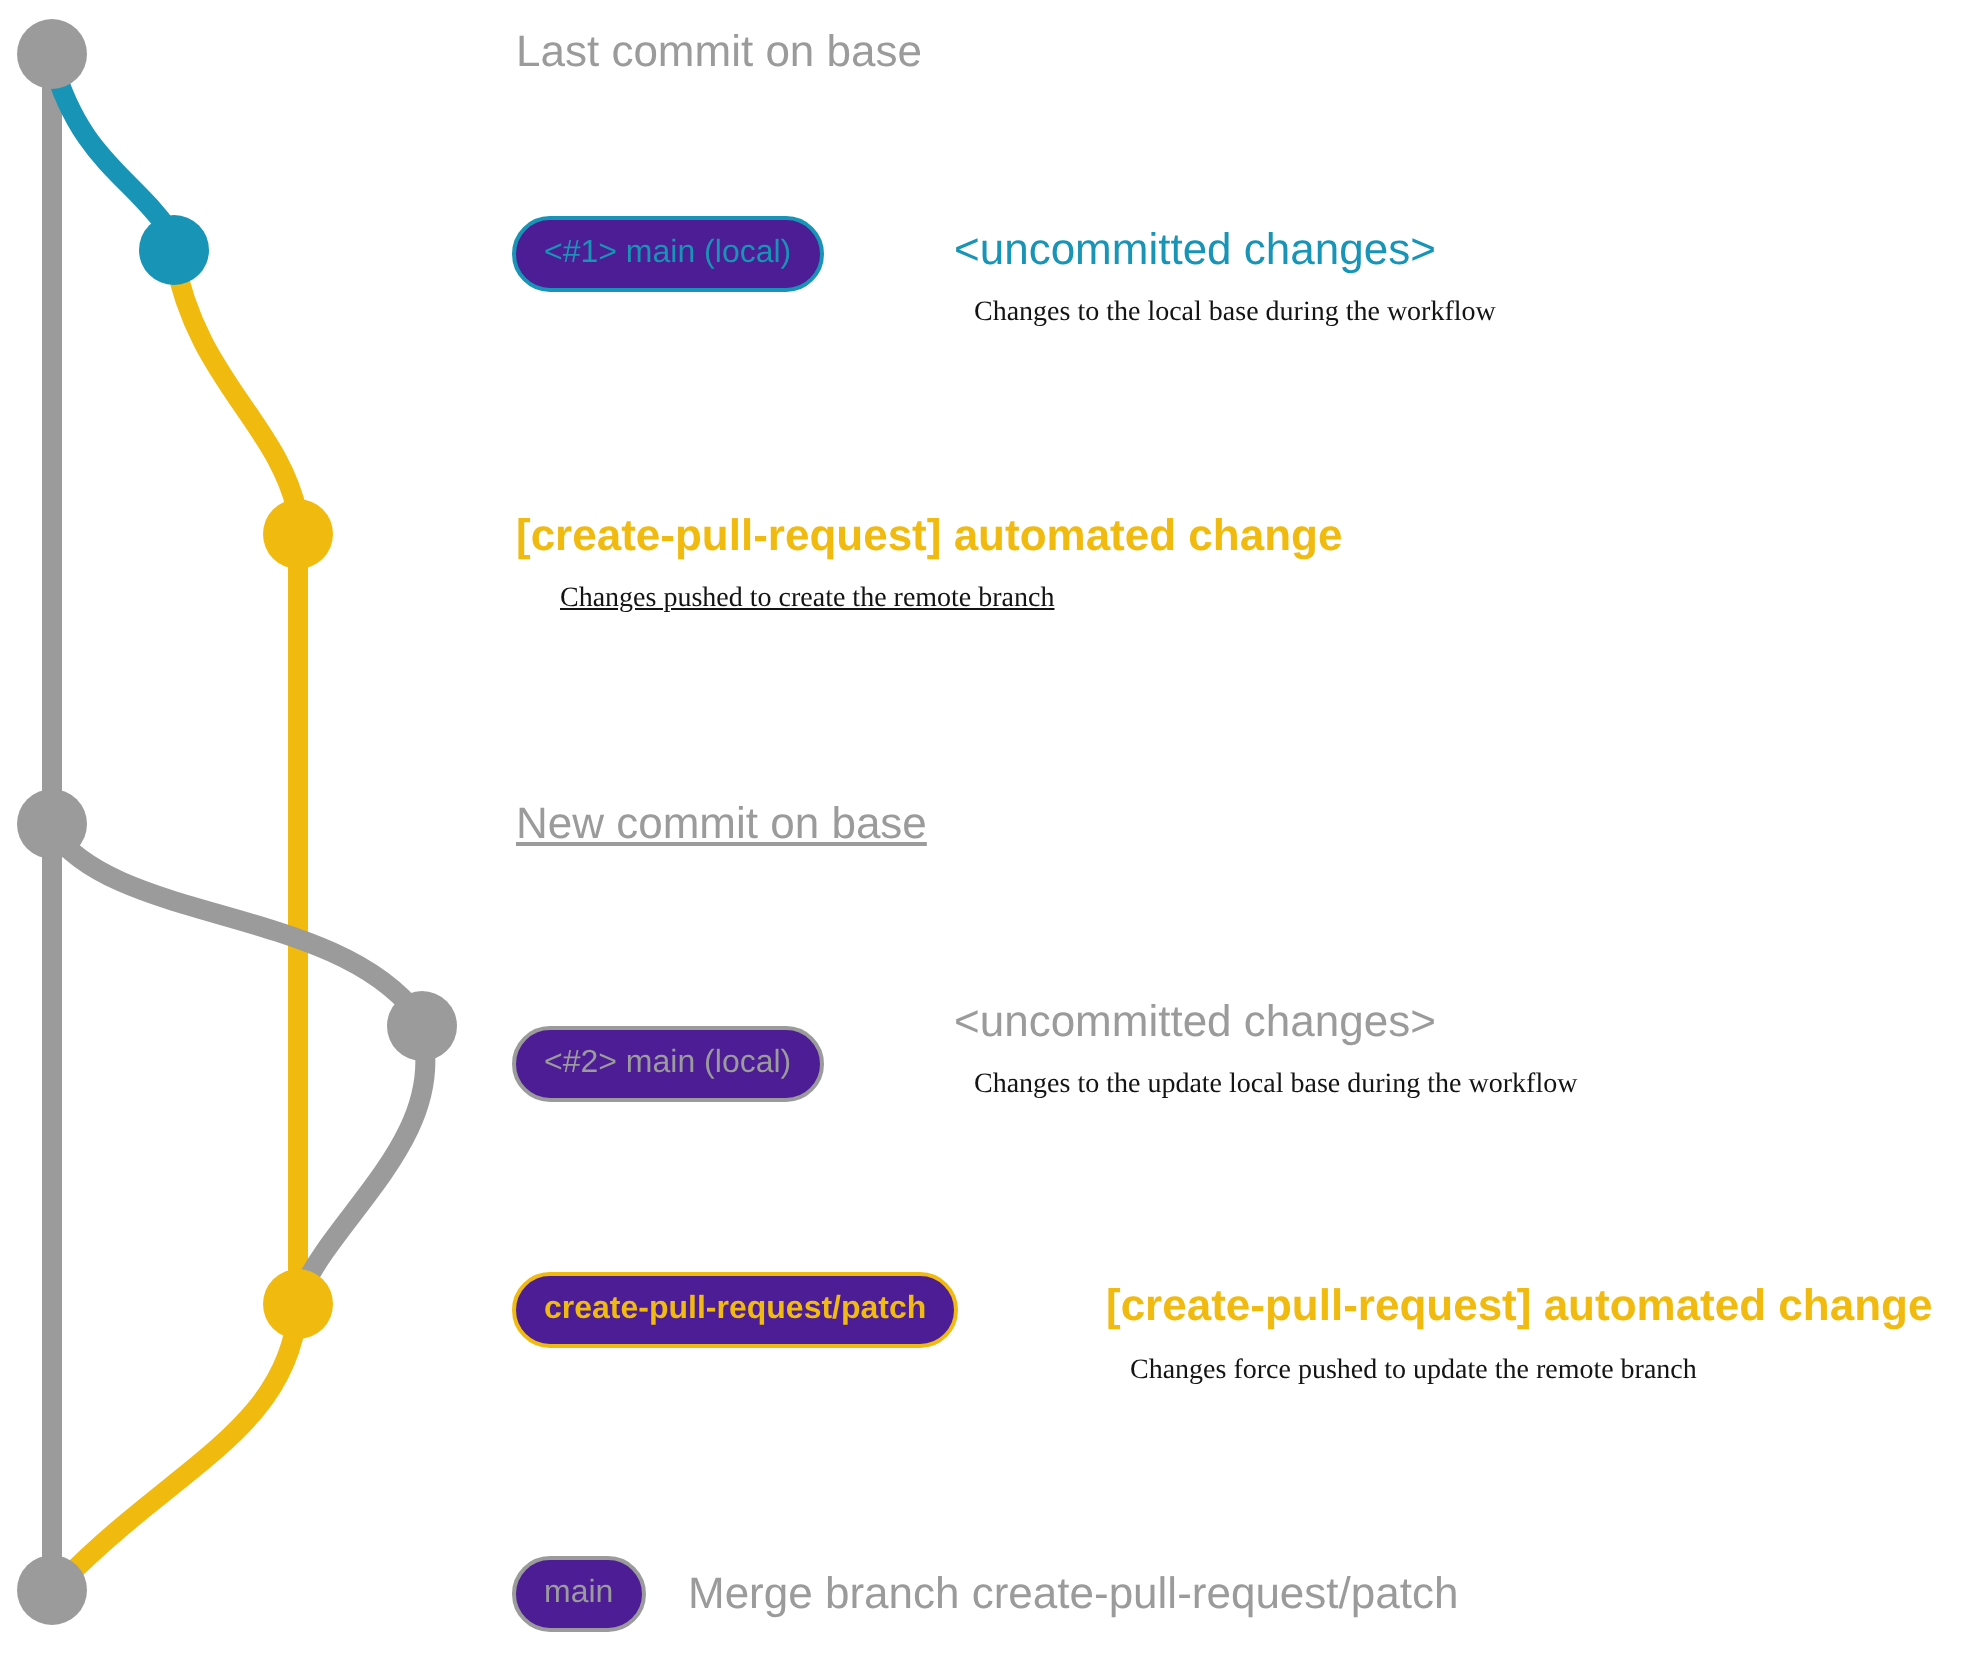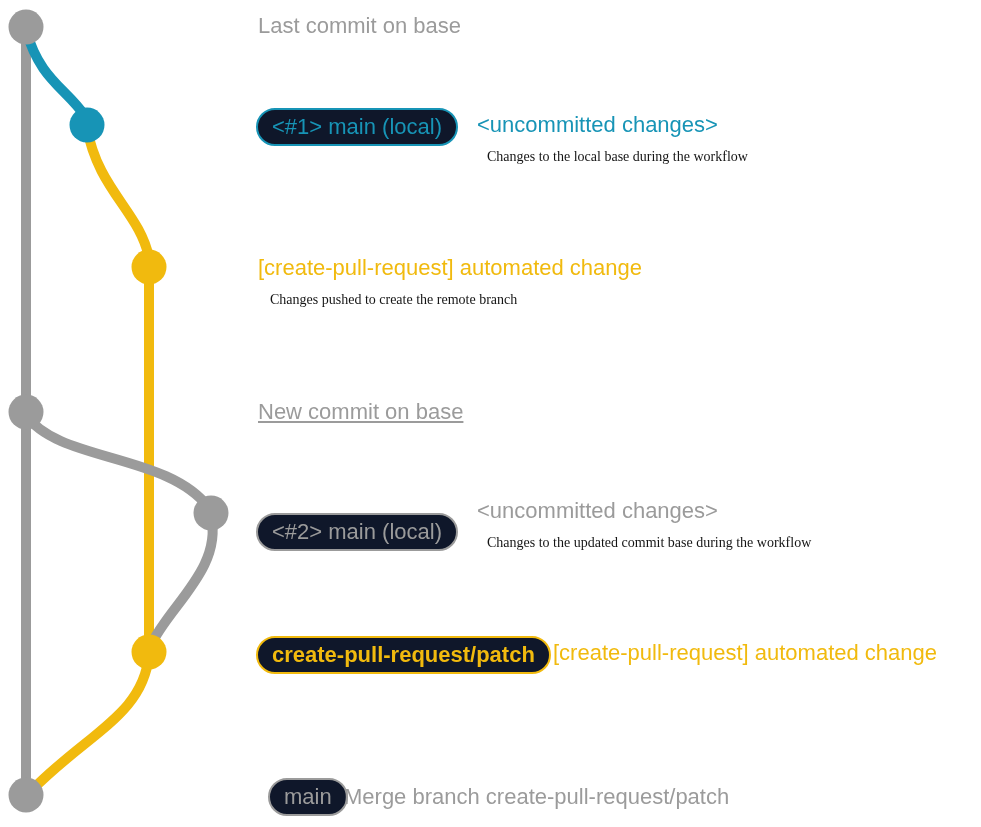--- a/index.html
+++ b/index.html
@@ -34,32 +34,32 @@
 
   .lbl {
     position: absolute;
     transform: translateY(-50%);
     white-space: nowrap;
     font-size: 22px;
     line-height: 26px;
   }
   .lbl.gray { color: var(--c-gray); }
   .lbl.blue { color: var(--c-blue); }
-  .lbl.yellow { color: var(--c-yellow); }
+  .lbl.yellow { color: var(--c-yellow); font-weight: bold; }
 
   .badge {
     position: absolute;
     transform: translateY(-50%);
     white-space: nowrap;
-    font-size: 22px;
+    font-size: 16px;
     line-height: 24px;
     padding: 5px 14px;
     border: 2px solid;
     border-radius: 19px;
-    background: #0f172a;
+    background: #4c1d95;
   }
   .badge.gray { color: var(--c-gray); border-color: var(--c-gray); }
   .badge.blue { color: var(--c-blue); border-color: var(--c-blue); }
   .badge.yellow { color: var(--c-yellow); border-color: var(--c-yellow); font-weight: bold; }
 
   .desc {
     position: absolute;
     transform: translateY(-50%);
     white-space: nowrap;
     font-family: "Liberation Serif", serif;
@@ -96,27 +96,28 @@
     <circle class="dot gray" cx="26" cy="795" r="17.5"></circle>
   </svg>
 
   <div class="lbl gray" style="left:258px; top:26px;">Last commit on base</div>
 
   <div class="badge blue" style="left:256px; top:127px;">&lt;#1&gt; main (local)</div>
   <div class="lbl blue" style="left:477px; top:125px;">&lt;uncommitted changes&gt;</div>
   <div class="desc" style="left:487px; top:157px;">Changes to the local base during the workflow</div>
 
   <div class="lbl yellow" style="left:258px; top:268px;">[create-pull-request] automated change</div>
-  <div class="desc" style="left:270px; top:300px;">Changes pushed to create the remote branch</div>
+  <div class="desc" style="left:280px; top:300px;text-decoration:underline;">Changes pushed to create the remote branch</div>
 
   <div class="lbl gray" style="left:258px; top:412px;text-decoration:underline;">New commit on base</div>
 
   <div class="badge gray" style="left:256px; top:532px;">&lt;#2&gt; main (local)</div>
   <div class="lbl gray" style="left:477px; top:511px;">&lt;uncommitted changes&gt;</div>
-  <div class="desc" style="left:487px; top:543px;">Changes to the updated commit base during the workflow</div>
+  <div class="desc" style="left:487px; top:543px;">Changes to the update local base during the workflow</div>
 
   <div class="badge yellow" style="left:256px; top:655px;">create-pull-request/patch</div>
   <div class="lbl yellow" style="left:553px; top:653px;">[create-pull-request] automated change</div>
+  <div class="desc" style="left:565px; top:686px;">Changes force pushed to update the remote branch</div>
 
-  <div class="badge gray" style="left:268px; top:797px;">main</div>
+  <div class="badge gray" style="left:256px; top:797px;">main</div>
   <div class="lbl gray" style="left:344px; top:797px;">Merge branch create-pull-request/patch</div>
 
 </div>
 
 </body></html>

